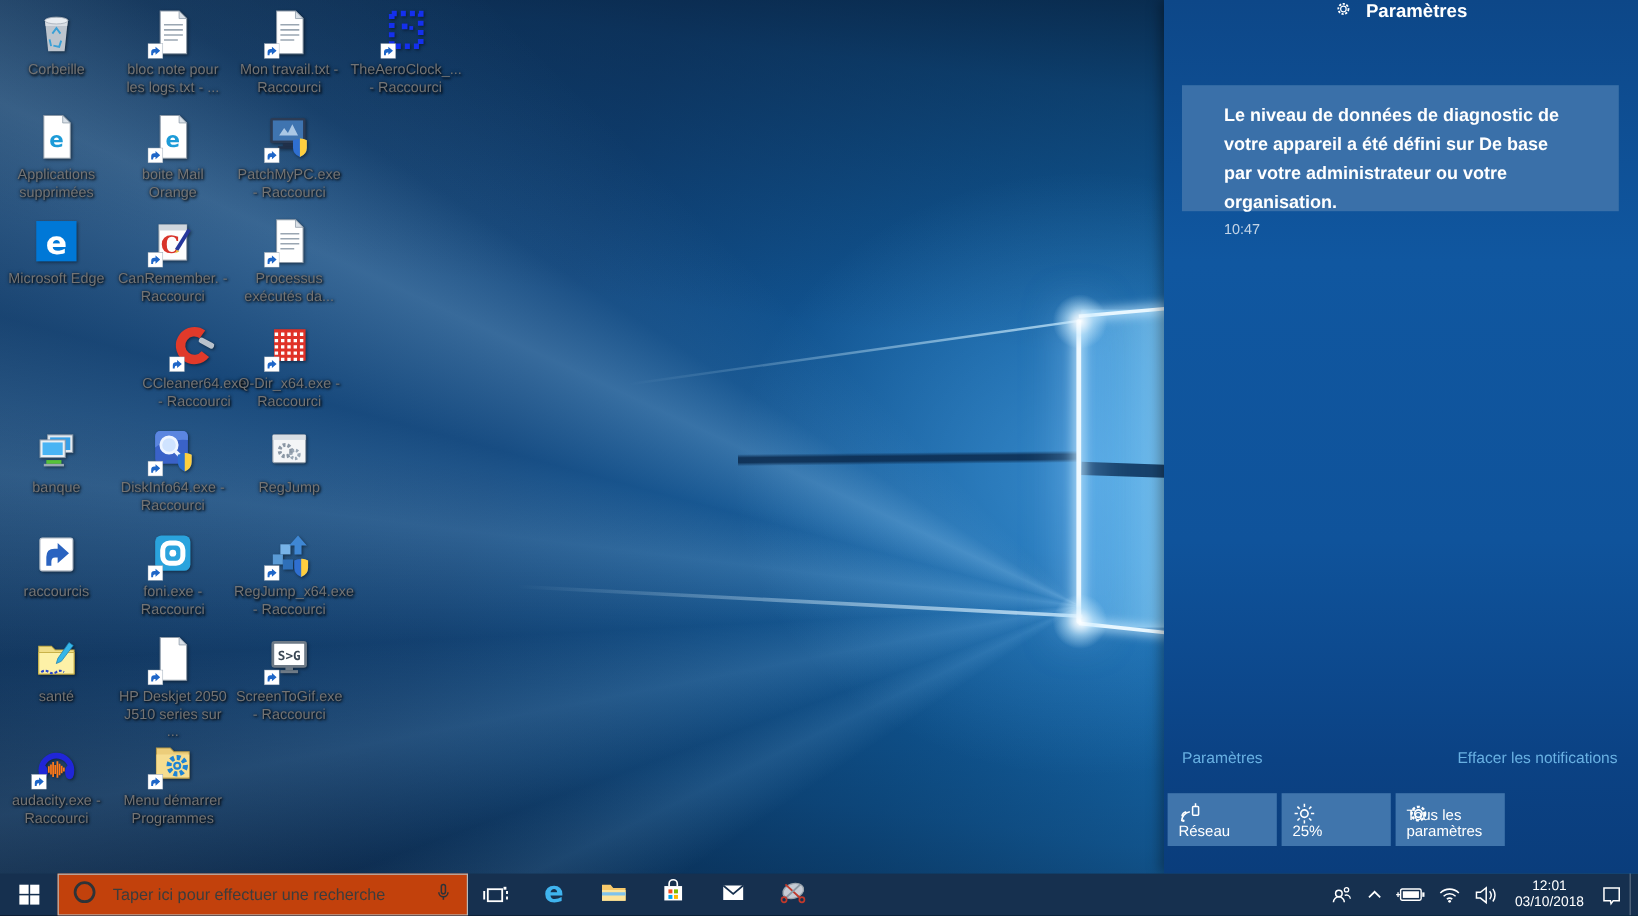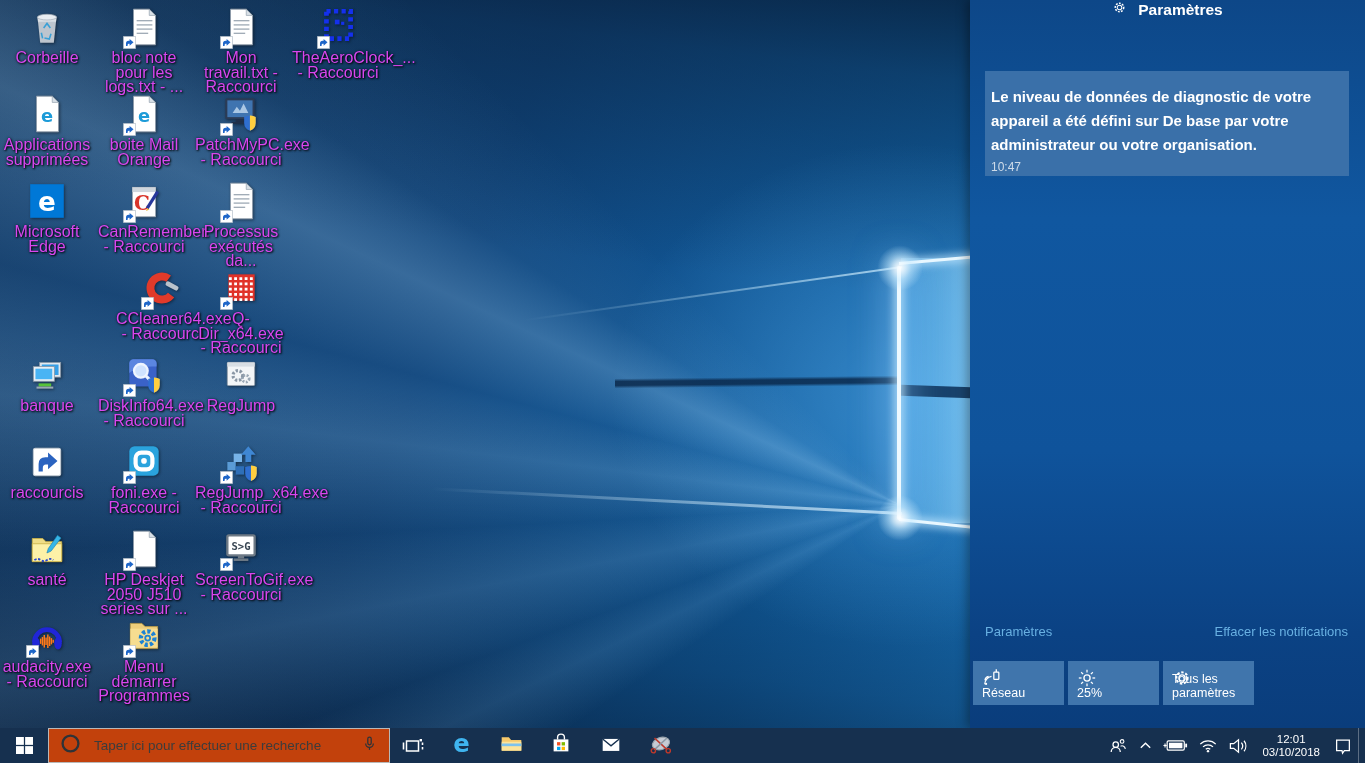--- a/index.html
+++ b/index.html
@@ -37,32 +37,32 @@
   .wp-glow{position:absolute;width:46px;height:46px;border-radius:50%;
     background:radial-gradient(circle,rgba(255,255,255,.95) 0%,rgba(200,235,255,.55) 35%,rgba(200,235,255,0) 70%);}
 
   
   .desktop-icon{position:absolute;width:92px;text-align:center;cursor:default;}
   .desktop-icon .ico{width:46px;height:42px;margin:0 auto;position:relative;}
   .desktop-icon .ico > svg{width:42px;height:42px;display:block;margin:0 auto;
     filter:drop-shadow(1px 1.5px 1.5px rgba(0,0,0,.45));}
   .badge{position:absolute;left:2px;bottom:-1px;width:13px;height:13px;}
   .badge svg{width:13px;height:13px;display:block;}
-  .desktop-icon .lbl{margin-top:3px;font-size:16px;line-height:14.5px;color:#d946ef;
+  .desktop-icon .lbl{margin-top:3px;font-size:12px;line-height:14.5px;color:#737373;
     text-shadow:1px 1px 2px rgba(0,0,0,.95),0 0 3px rgba(0,0,0,.65);}
 
   
   .action-center{position:absolute;top:0;right:0;width:395px;height:728px;
     background:linear-gradient(180deg,#0d4788 0%,#1057a0 30%,#0f539b 62%,#0b4284 87%,#0a3d7c 100%);
     box-shadow:-3px 0 10px rgba(0,0,0,.35);color:#fff;}
   .ac-header{display:flex;justify-content:center;align-items:center;gap:11px;
     font-weight:bold;font-size:15.5px;}
   .ac-header svg{width:15px;height:15px;}
   .ac-card{position:absolute;left:15px;right:16px;top:71px;height:105px;background:#3a70a9;
-    padding:14px 6px;box-sizing:border-box;}
+    padding:14px 35px;box-sizing:border-box;}
   .ac-card .txt{font-weight:bold;font-size:15px;line-height:24px;}
   .ac-card .time{margin-top:3px;color:rgba(255,255,255,.75);font-size:12px;}
   .ac-links{position:absolute;left:15px;right:17px;top:624px;display:flex;justify-content:space-between;
     font-size:13px;color:#68b0e2;}
   .ac-links span{cursor:pointer;}
   .ac-tiles{position:absolute;left:3px;top:661px;display:flex;gap:4px;}
   .tile{width:91px;height:44px;background:#4075ac;position:relative;cursor:pointer;}
   .tile svg{position:absolute;left:9px;top:7px;width:20px;height:20px;}
   .tile .t-lbl{position:absolute;left:9px;bottom:5px;font-size:12.5px;line-height:14px;max-width:76px;}
 

